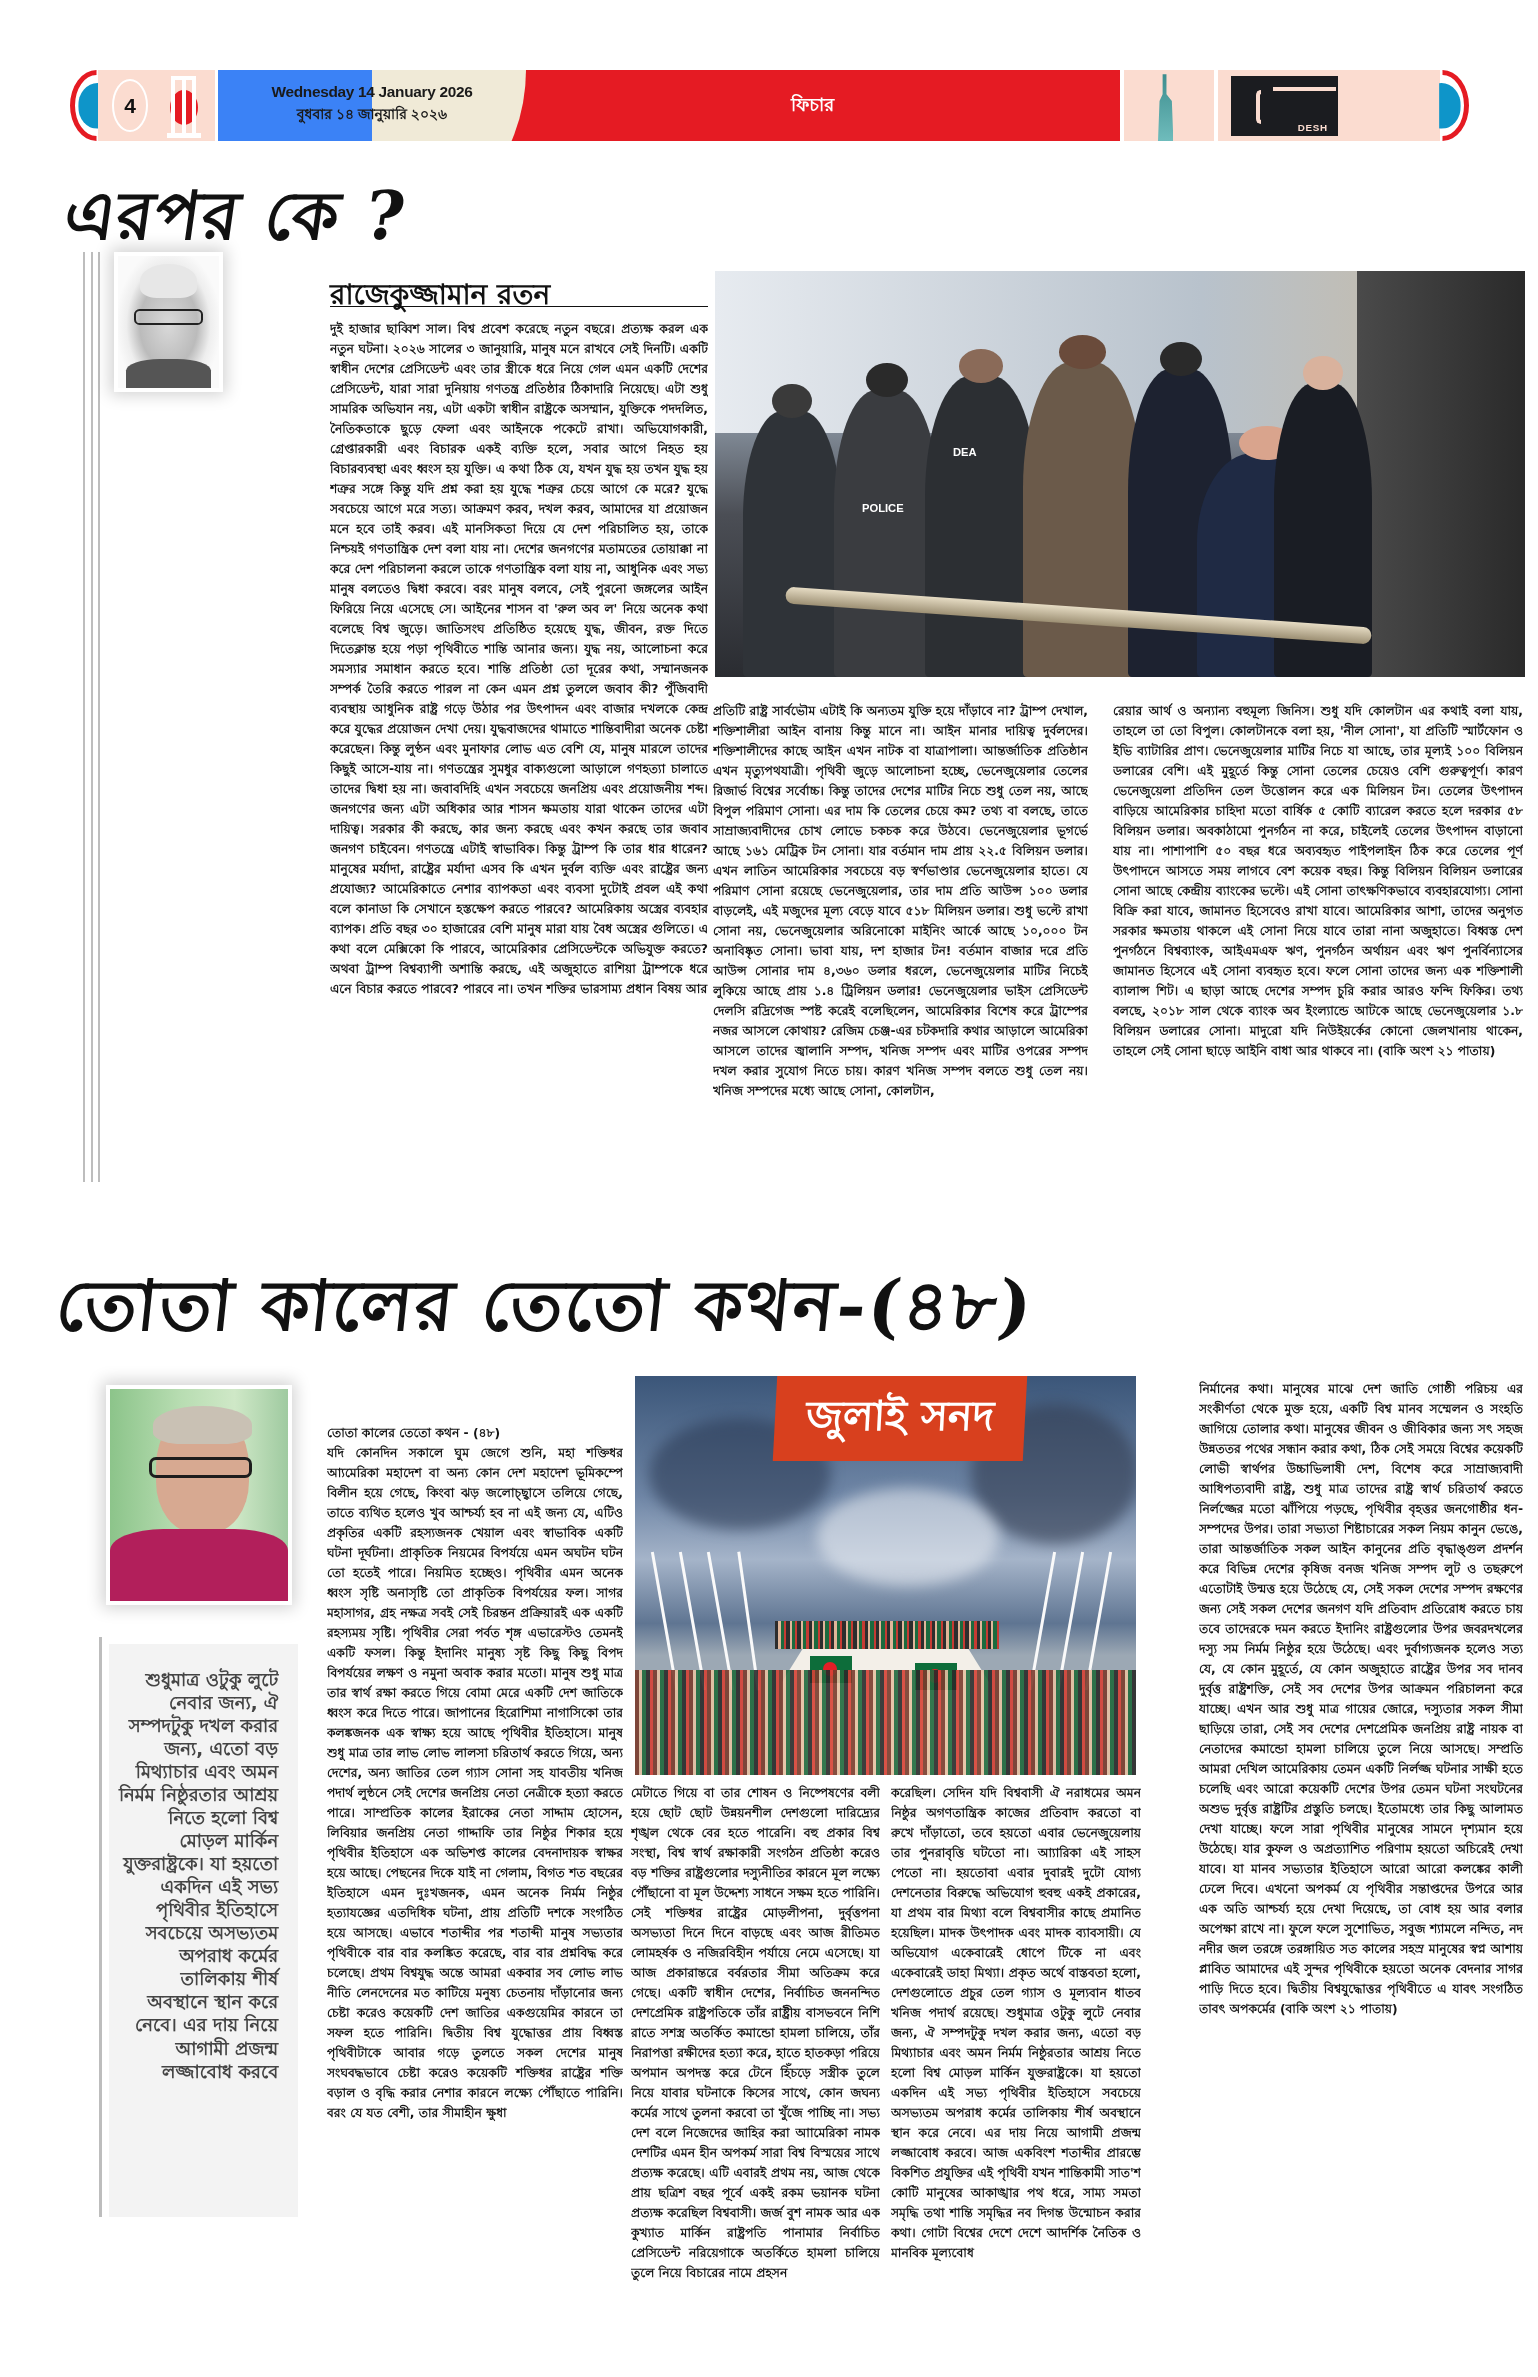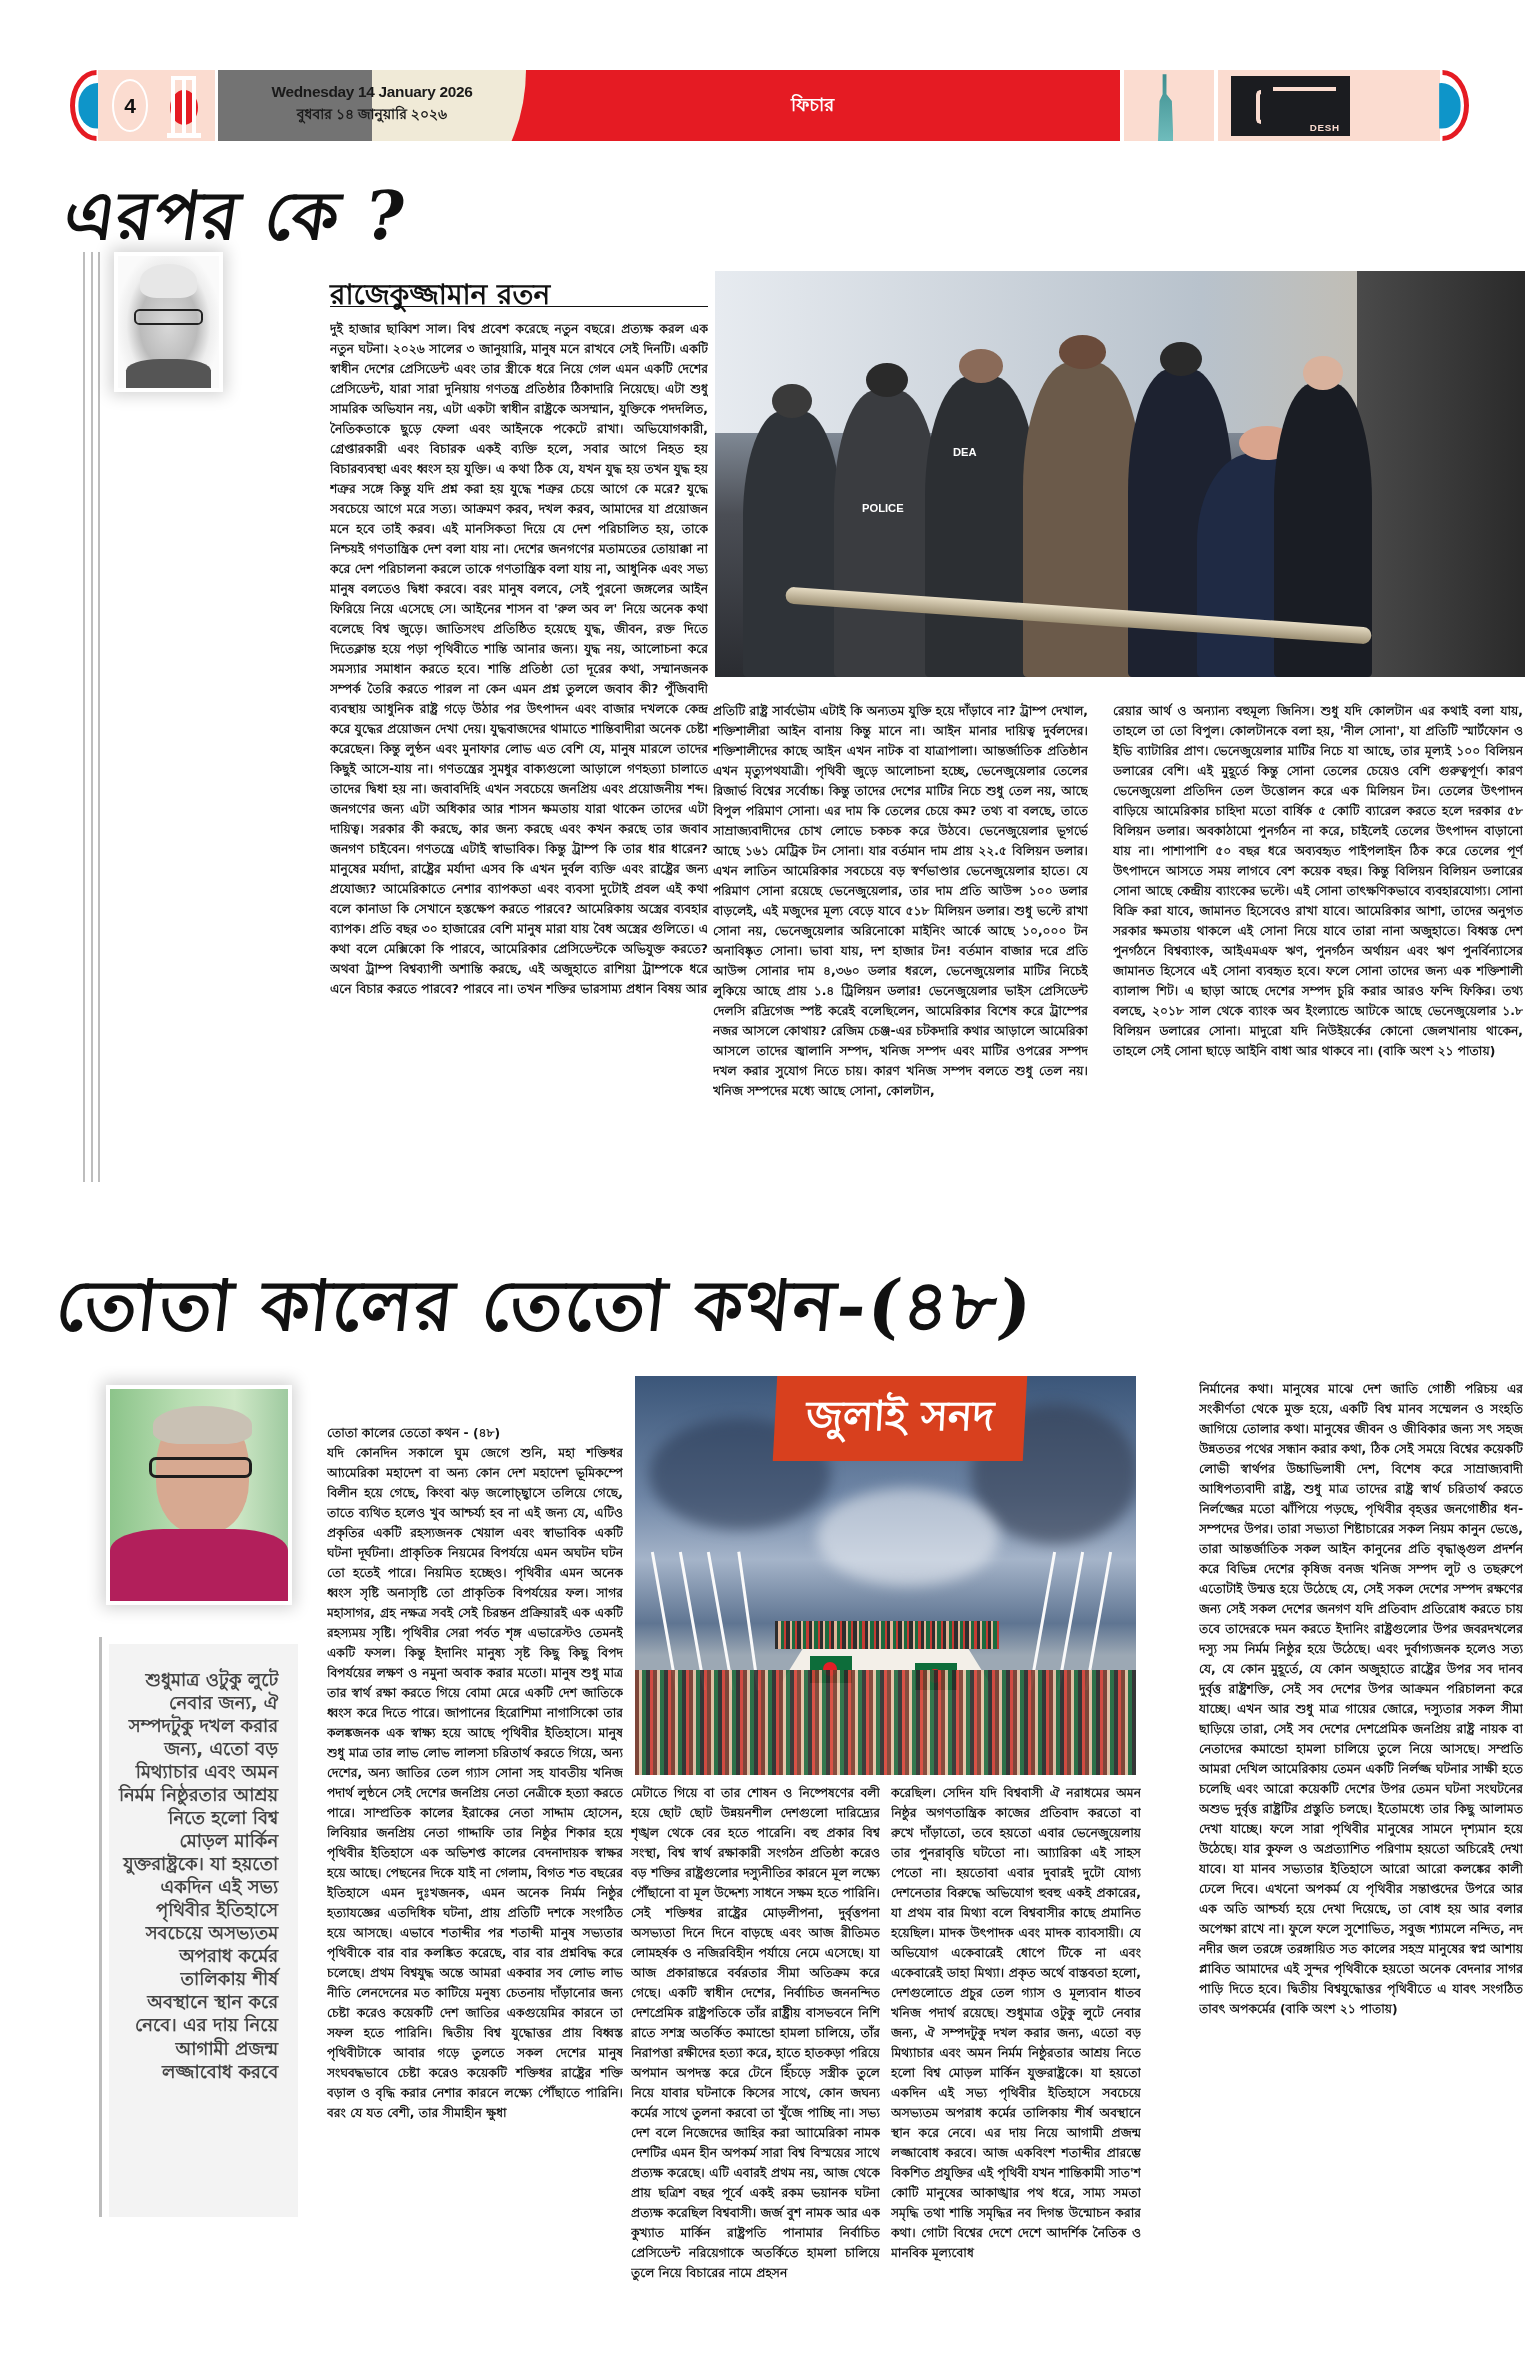--- a/index.html
+++ b/index.html
@@ -20,32 +20,32 @@
 
   .page-box { position: absolute; left: 28px; top: 0; width: 117px; height: 71px; background: #fbdcd0; }
   .page-num { position: absolute; left: 14px; top: 9px; width: 36px; height: 53px; border: 2.1px solid #fff; border-radius: 50%;
               font-family: "Liberation Sans", sans-serif; font-weight: bold; font-size: 21px; display: flex; align-items: center; justify-content: center; }
   .shaheed { position: absolute; left: 69px; top: 5.6px; width: 34px; height: 62px; }
   .shaheed .sun { position: absolute; left: 2.8px; top: 14px; width: 28px; height: 35px; background: #e51b23; border-radius: 50%; }
   .shaheed .pillar { position: absolute; top: 2.8px; width: 4.2px; height: 56px; background: #fff; }
   .shaheed .base { position: absolute; left: 0; bottom: 0; width: 34px; height: 4.2px; background: #fff; }
   .shaheed .lintel { position: absolute; left: 4.2px; top: 0; width: 25px; height: 4.2px; background: #fff; }
 
-  .date-box { position: absolute; left: 148px; top: 0; width: 902px; height: 71px; background: #737373; overflow: hidden; }
+  .date-box { position: absolute; left: 148px; top: 0; width: 902px; height: 71px; background: #3b82f6; overflow: hidden; }
   .date-red { position: absolute; left: 231px; top: 0; width: 699px; height: 71px; background: #e51b23; border-top-left-radius: 49px 0; }
   .date-red::before { content: ""; position: absolute; left: -56px; top: 0; width: 154px; height: 168px; background: #f0ead7; border-radius: 0 0 100% 0; transform: translateX(-21px); }
   .date-text { position: absolute; left: 42px; top: 12.6px; width: 224px; text-align: center; font-family: "Liberation Sans", sans-serif; font-weight: bold; color: #1a1a1a; }
   .date-en { font-size: 15.4px; letter-spacing: -0.3px; }
   .date-bn { font-size: 14px; margin-top: 2.8px; }
   .section-label { position: absolute; left: 573px; top: 21px; width: 140px; color: #fff; font-weight: bold; font-size: 18px; }
 
   .liberty-box { position: absolute; left: 1054px; top: 0; width: 90px; height: 71px; background: #fbdcd0; overflow: hidden; }
   .liberty-box .statue { position: absolute; left: 34px; top: 4.2px; width: 15.4px; height: 67px; background: linear-gradient(#3d8d8e, #6fbcbc); clip-path: polygon(30% 0,55% 0,55% 30%,90% 40%,100% 100%,0 100%,10% 40%,30% 30%); }
   .logo-box { position: absolute; left: 1148px; top: 0; width: 222px; height: 71px; background: #fbdcd0; }
-  .logo-mark { position: absolute; left: 12.6px; top: 5.6px; width: 119px; height: 60px; background: #1b1c20; color: #fbdcd0; }
+  .logo-mark { position: absolute; left: 12.6px; top: 5.6px; width: 107px; height: 60px; background: #1b1c20; color: #fbdcd0; }
   .logo-mark .bar1 { position: absolute; left: 25px; top: 14px; width: 5.6px; height: 34px; border: 4.2px solid #fbdcd0; border-right: none; border-radius: 5.6px 0 0 5.6px; }
   .logo-mark .bar2 { position: absolute; left: 42px; top: 11.2px; width: 63px; height: 4.2px; background: #fbdcd0; }
   .logo-mark .desh { position: absolute; right: 9.8px; bottom: 2.8px; font-family: "Liberation Sans", sans-serif; font-weight: bold; font-size: 9.8px; letter-spacing: 0.7px; }
 
   
   .headline { position: absolute; font-family: "DejaVu Serif", serif; font-weight: bold; color: #111; }
   .h1 { left: 64px; top: 165px; font-size: 67px; letter-spacing: 1.4px; transform: skewX(-8deg); }
   .h2 { left: 56px; top: 1252px; font-size: 70px; letter-spacing: 2.1px; transform: skewX(-6deg); }
 
   .sidebar-1 { position: absolute; left: 83px; top: 252px; width: 225px; height: 930px; }

